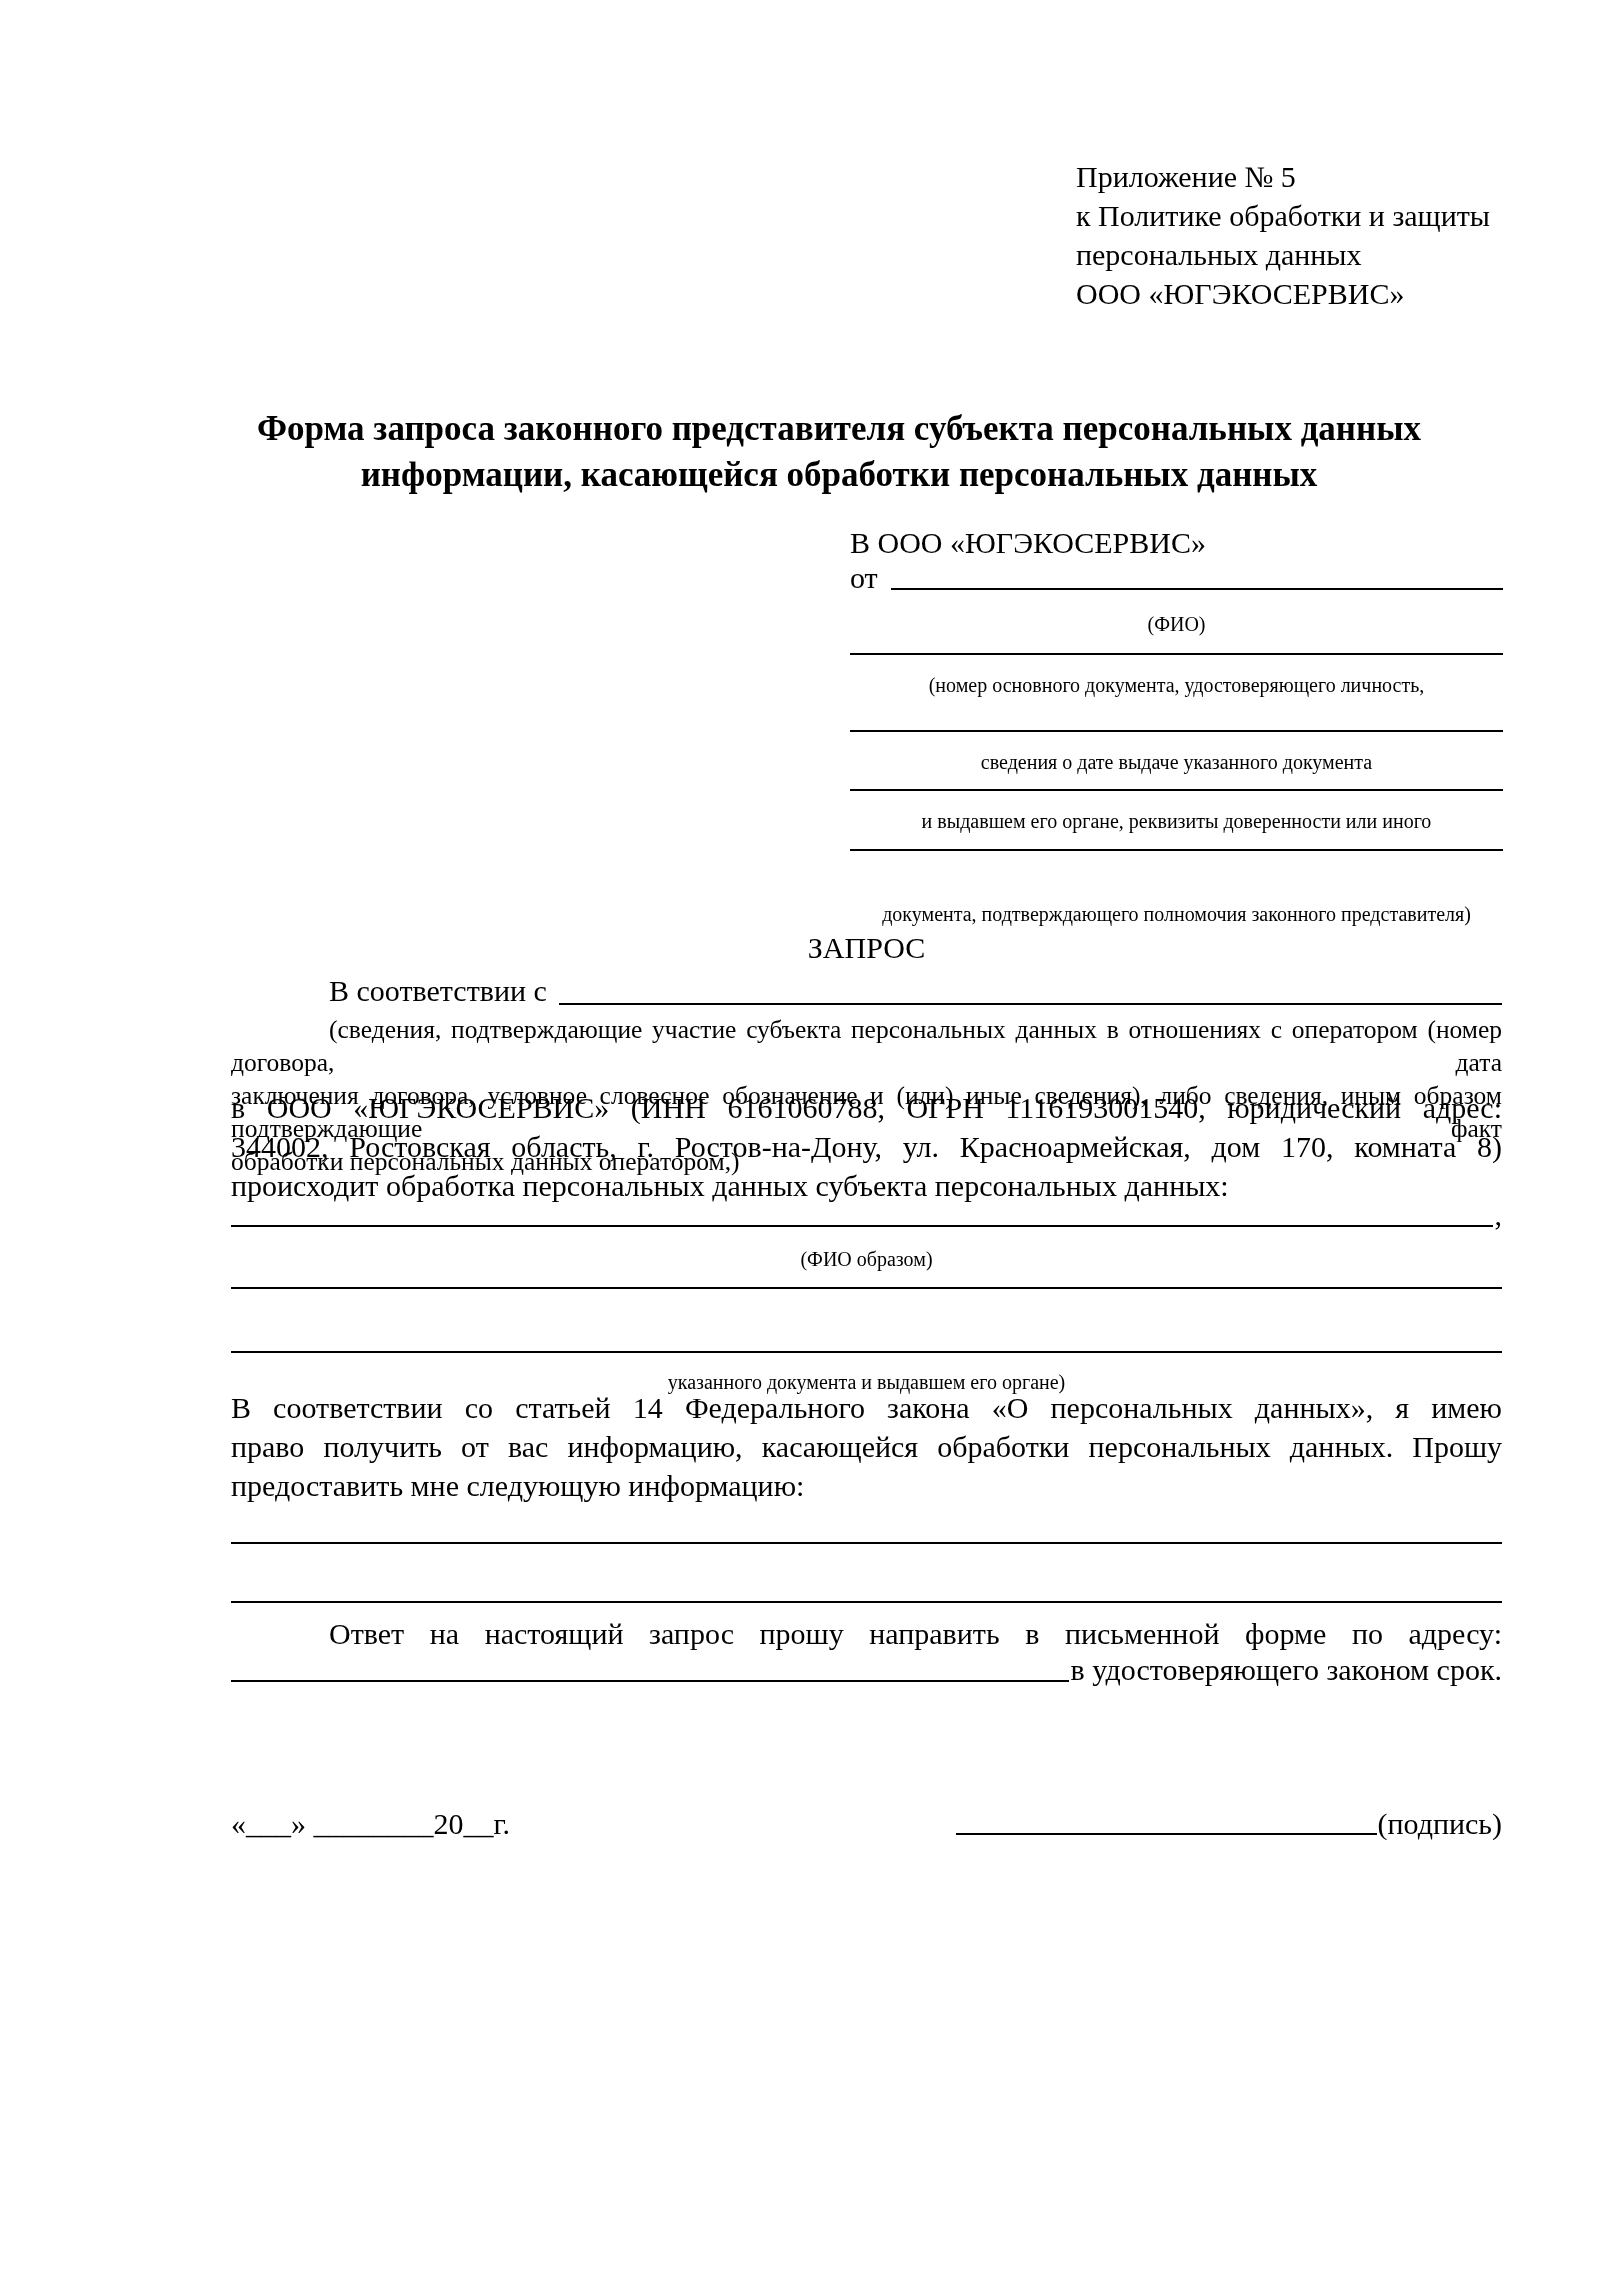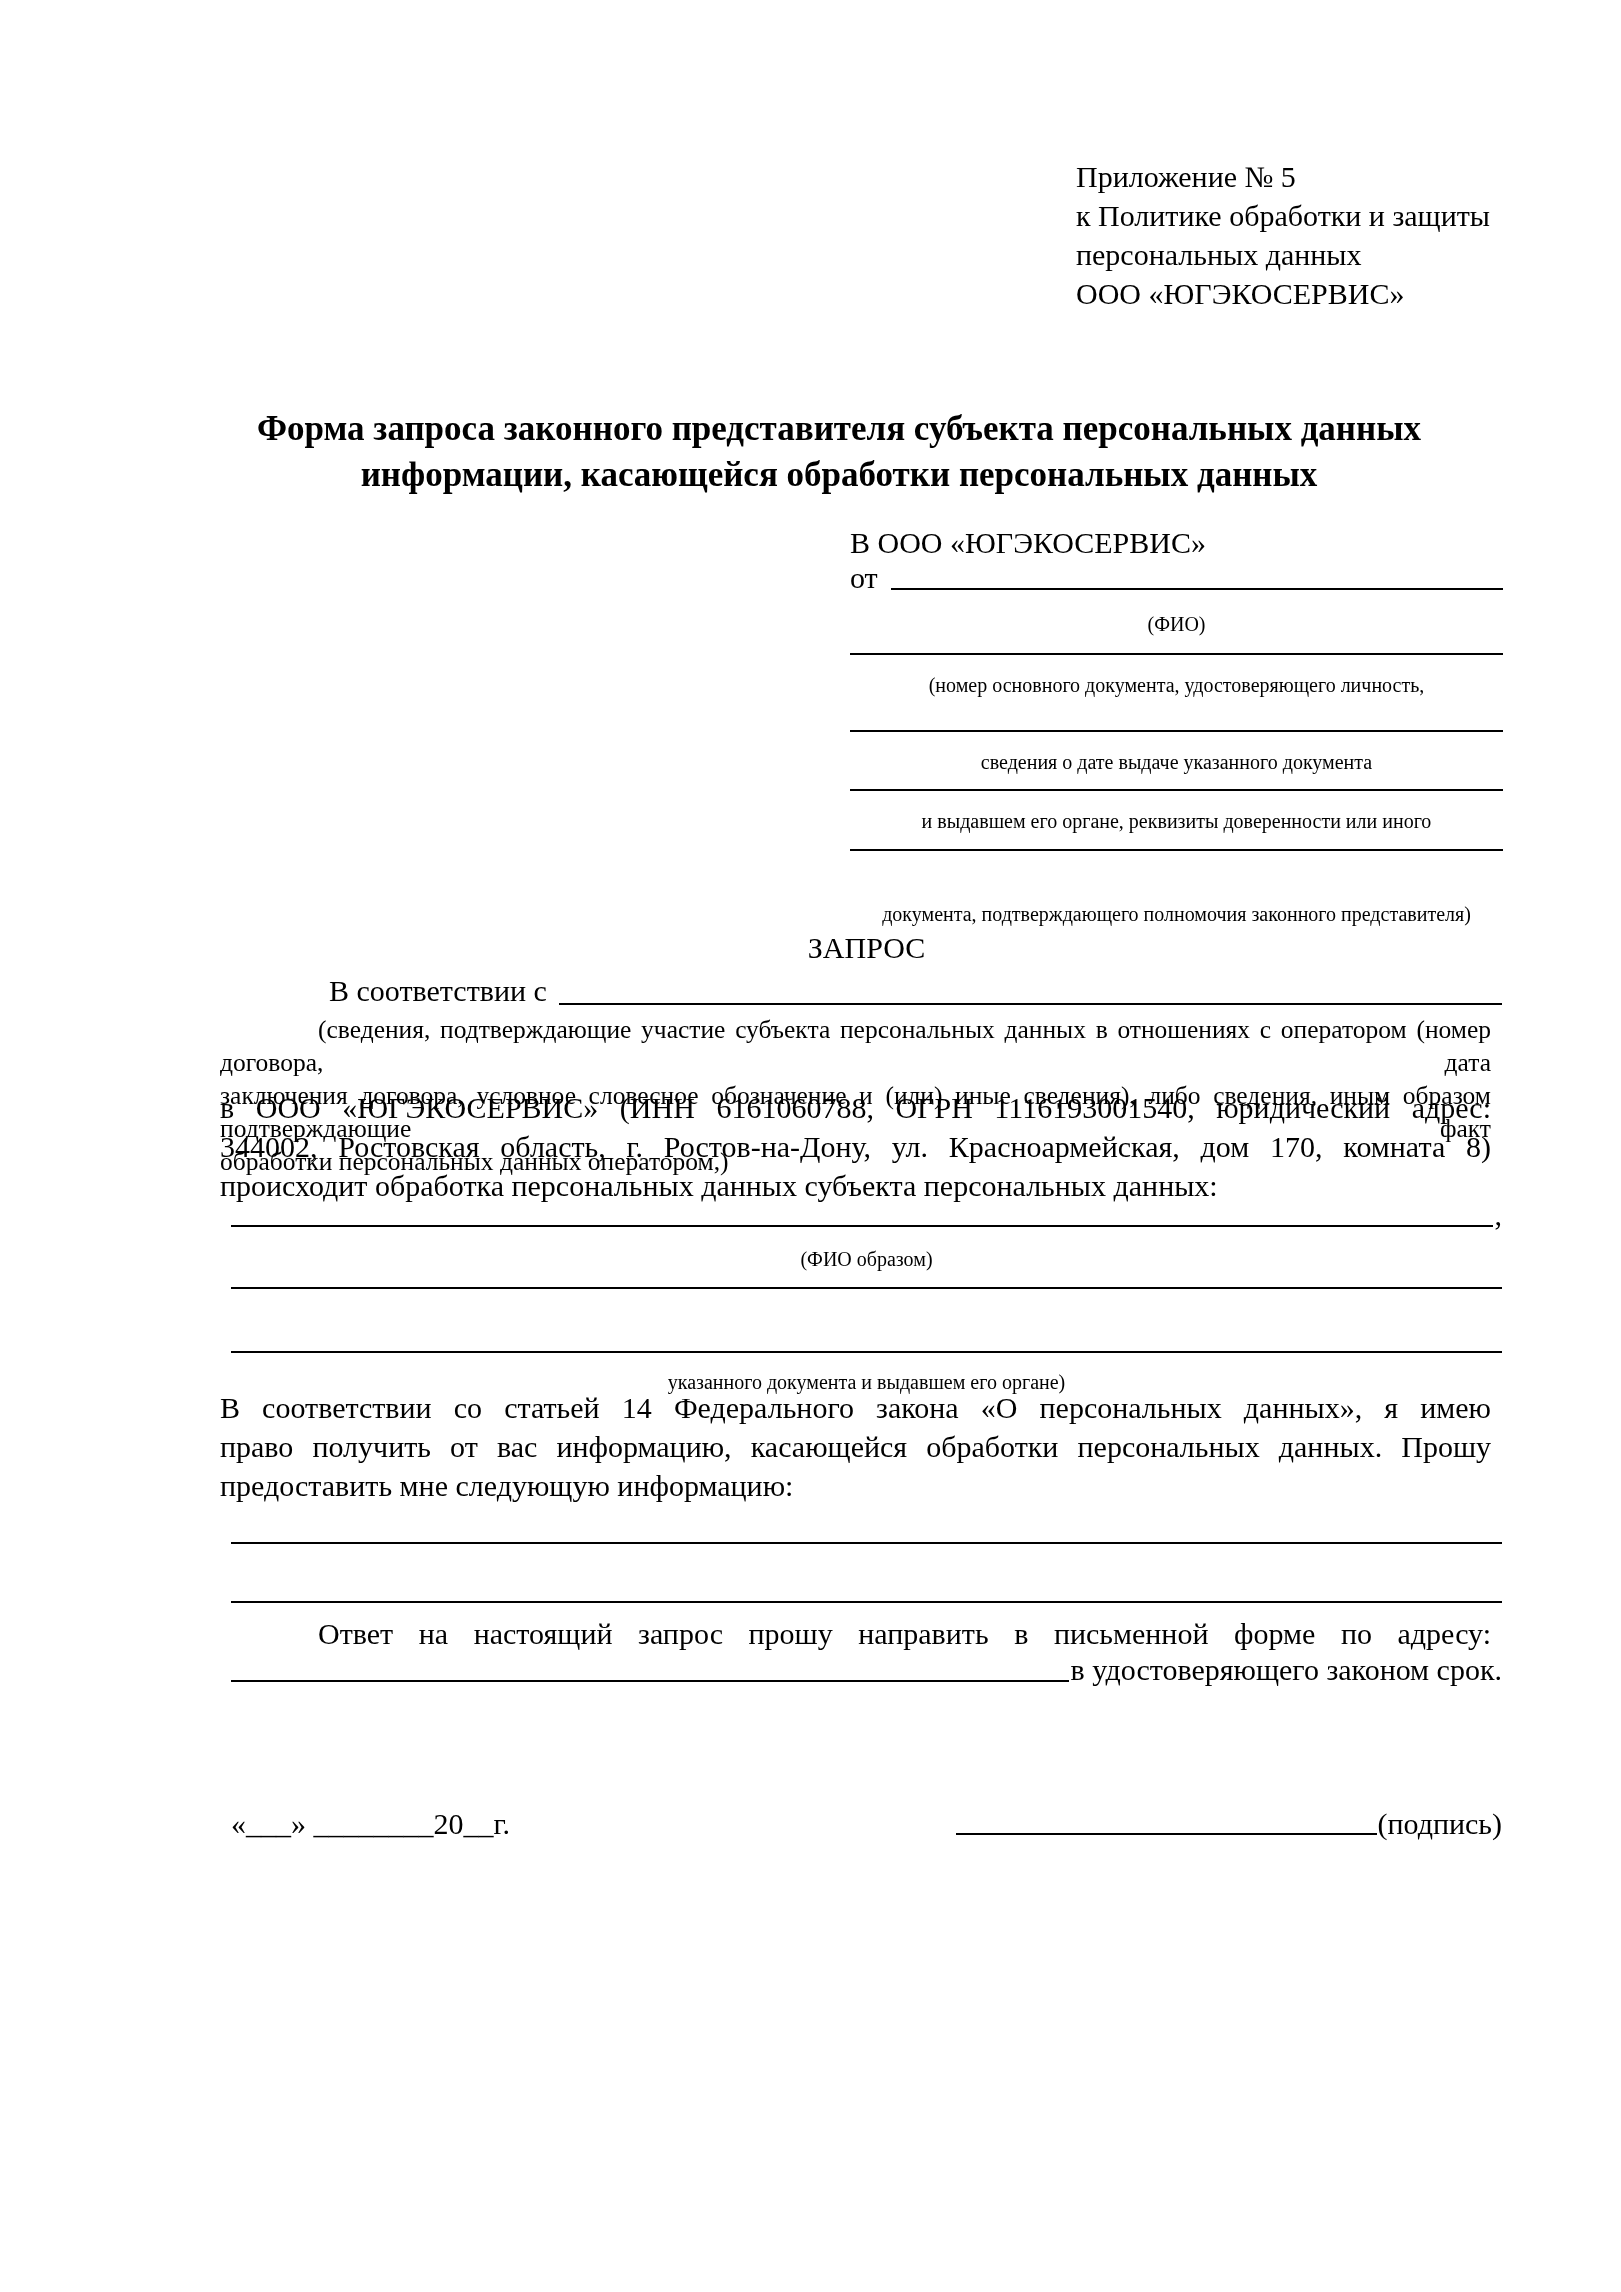--- a/index.html
+++ b/index.html
@@ -22,21 +22,21 @@
   .fill-line { flex: 1; border-bottom: 2.9px solid #000; margin-bottom: 3.9px; }
   .cap { text-align: center; line-height: 1.15; white-space: nowrap; }
   .cap-col { left: 850px; width: 653px; }
   .cap-wide { left: 231px; width: 1271px; }
   .hr-line { border-top: 2.9px solid #000; height: 0; }
   .hr-col { left: 850px; width: 653px; }
   .hr-wide { left: 231px; width: 1271px; }
   .zapros { left: 231px; top: 931px; width: 1271px; font-size: 30px; text-align: center; }
   .accord-row { left: 231px; top: 974px; width: 1271px; height: 35px; display: flex; font-size: 30px; }
   .accord-row .lbl { white-space: nowrap; padding-left: 98px; padding-right: 11.8px; }
-  .para { left: 220px; width: 1271px; }
+  .para { left: 231px; width: 1271px; }
   .small-print { top: 1013px; font-size: 25.5px; line-height: 33px; }
   .op-para { top: 1088px; font-size: 30px; line-height: 39px; }
   .law-para { top: 1388px; font-size: 30px; line-height: 39px; }
   .just { text-align: justify; text-align-last: justify; }
   .indent { text-indent: 98px; }
   .subject-row { left: 231px; top: 1198px; width: 1271px; height: 33px; display: flex; font-size: 30px; }
   .subject-row .comma { white-space: nowrap; padding-left: 2px; }
   .reply-line1 { top: 1617px; font-size: 30px; }
   .reply-row { left: 231px; top: 1653px; width: 1271px; height: 33px; display: flex; font-size: 30px; }
   .reply-row .suffix { white-space: nowrap; padding-left: 2px; }

